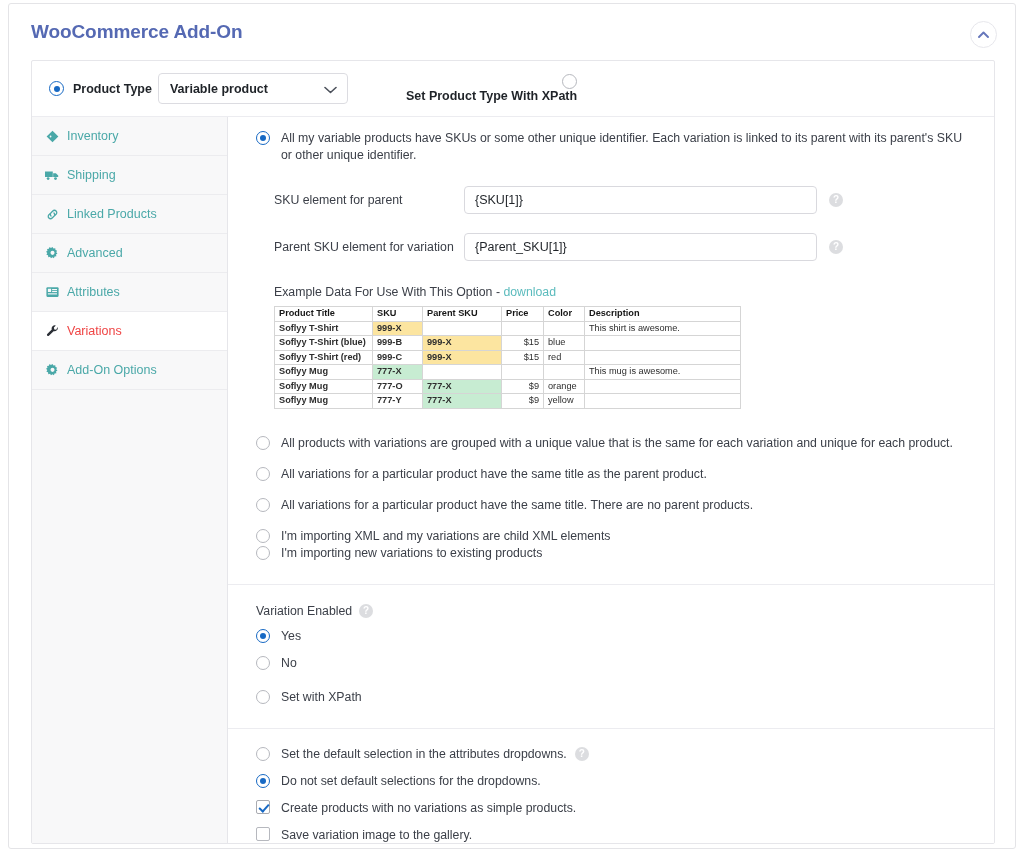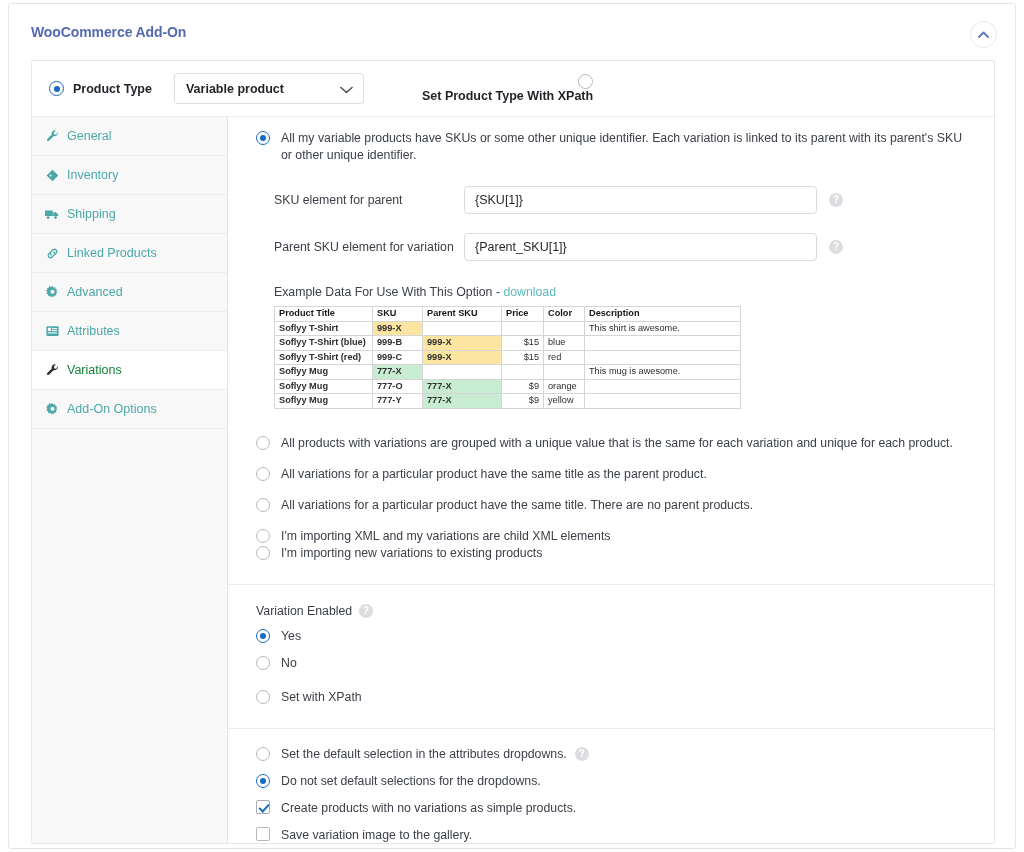--- a/index.html
+++ b/index.html
@@ -27,21 +27,21 @@
     border-radius: 3px;
   }
   .card-header {
     position: relative;
     height: 55px;
     padding: 0 22px;
     display: flex;
     align-items: center;
   }
   .card-title {
-    font-size: 14px;
+    font-size: 19px;
     font-weight: bold;
     color: #5569b3;
     letter-spacing: -0.1px;
   }
   .collapse-btn {
     position: absolute;
     right: 18px; top: 17px;
     width: 27px; height: 27px;
     border-radius: 50%;
     border: 1px solid #e7e7ec;
@@ -67,21 +67,21 @@
     display: flex;
     align-items: center;
     height: 55px;
     padding-left: 17px;
   }
   .pt-radio-label {
     font-size: 12.5px;
     font-weight: bold;
     color: #1f2328;
     margin-left: 9px;
-    margin-right: 22px;
+    margin-right: 6px;
   }
   .select-box {
     position: relative;
     width: 190px; height: 31px;
     border: 1px solid #dcdce1;
     border-radius: 4px;
     background: #fff;
     display: flex; align-items: center;
     padding: 0 11px;
     cursor: pointer;
@@ -125,21 +125,21 @@
     display: flex;
     align-items: center;
     padding-left: 12px;
     border-bottom: 1px solid #ececef;
     color: #4aa8a8;
     font-size: 12.5px;
     cursor: pointer;
   }
   .side-item.active {
     background: #ffffff;
-    color: #15803d;
+    color: #ef4444;
   }
   .side-icon {
     width: 16px;
     display: inline-flex;
     justify-content: center;
     margin-right: 7px;
   }
   .side-icon svg { display: block; }
 
   .content {
@@ -337,28 +337,20 @@
         <div class="pt-xpath">
           <div class="radio lg"></div>
           <span class="pt-xpath-label">Set Product Type With XPath</span>
         </div>
       </div>
 
       <div class="body-split">
 
         <div class="sidebar">
 
-          <div class="side-item">
-            <span class="side-icon">
-              <svg width="13" height="13" viewBox="0 0 16 16">
-                  <path d="M14.3 2.6a4 4 0 0 1-5 5L3.6 13.3a1.5 1.5 0 0 1-2.1-2.1L7.1 5.6a4 4 0 0 1 5-5L9.7 3l.5 2.4 2.4.5z" fill="#4aa8a8"></path>
-                </svg>
-            </span>
-            <span>General</span>
-          </div>
 
           <div class="side-item">
             <span class="side-icon">
               <svg width="13" height="13" viewBox="0 0 16 16">
                   <path d="M8 .8 15.2 8 8 15.2.8 8z" fill="#4aa8a8"></path>
                   <circle cx="5.6" cy="8" r="1.1" fill="#f8f8f9"></circle>
                 </svg>
             </span>
             <span>Inventory</span>
           </div>

